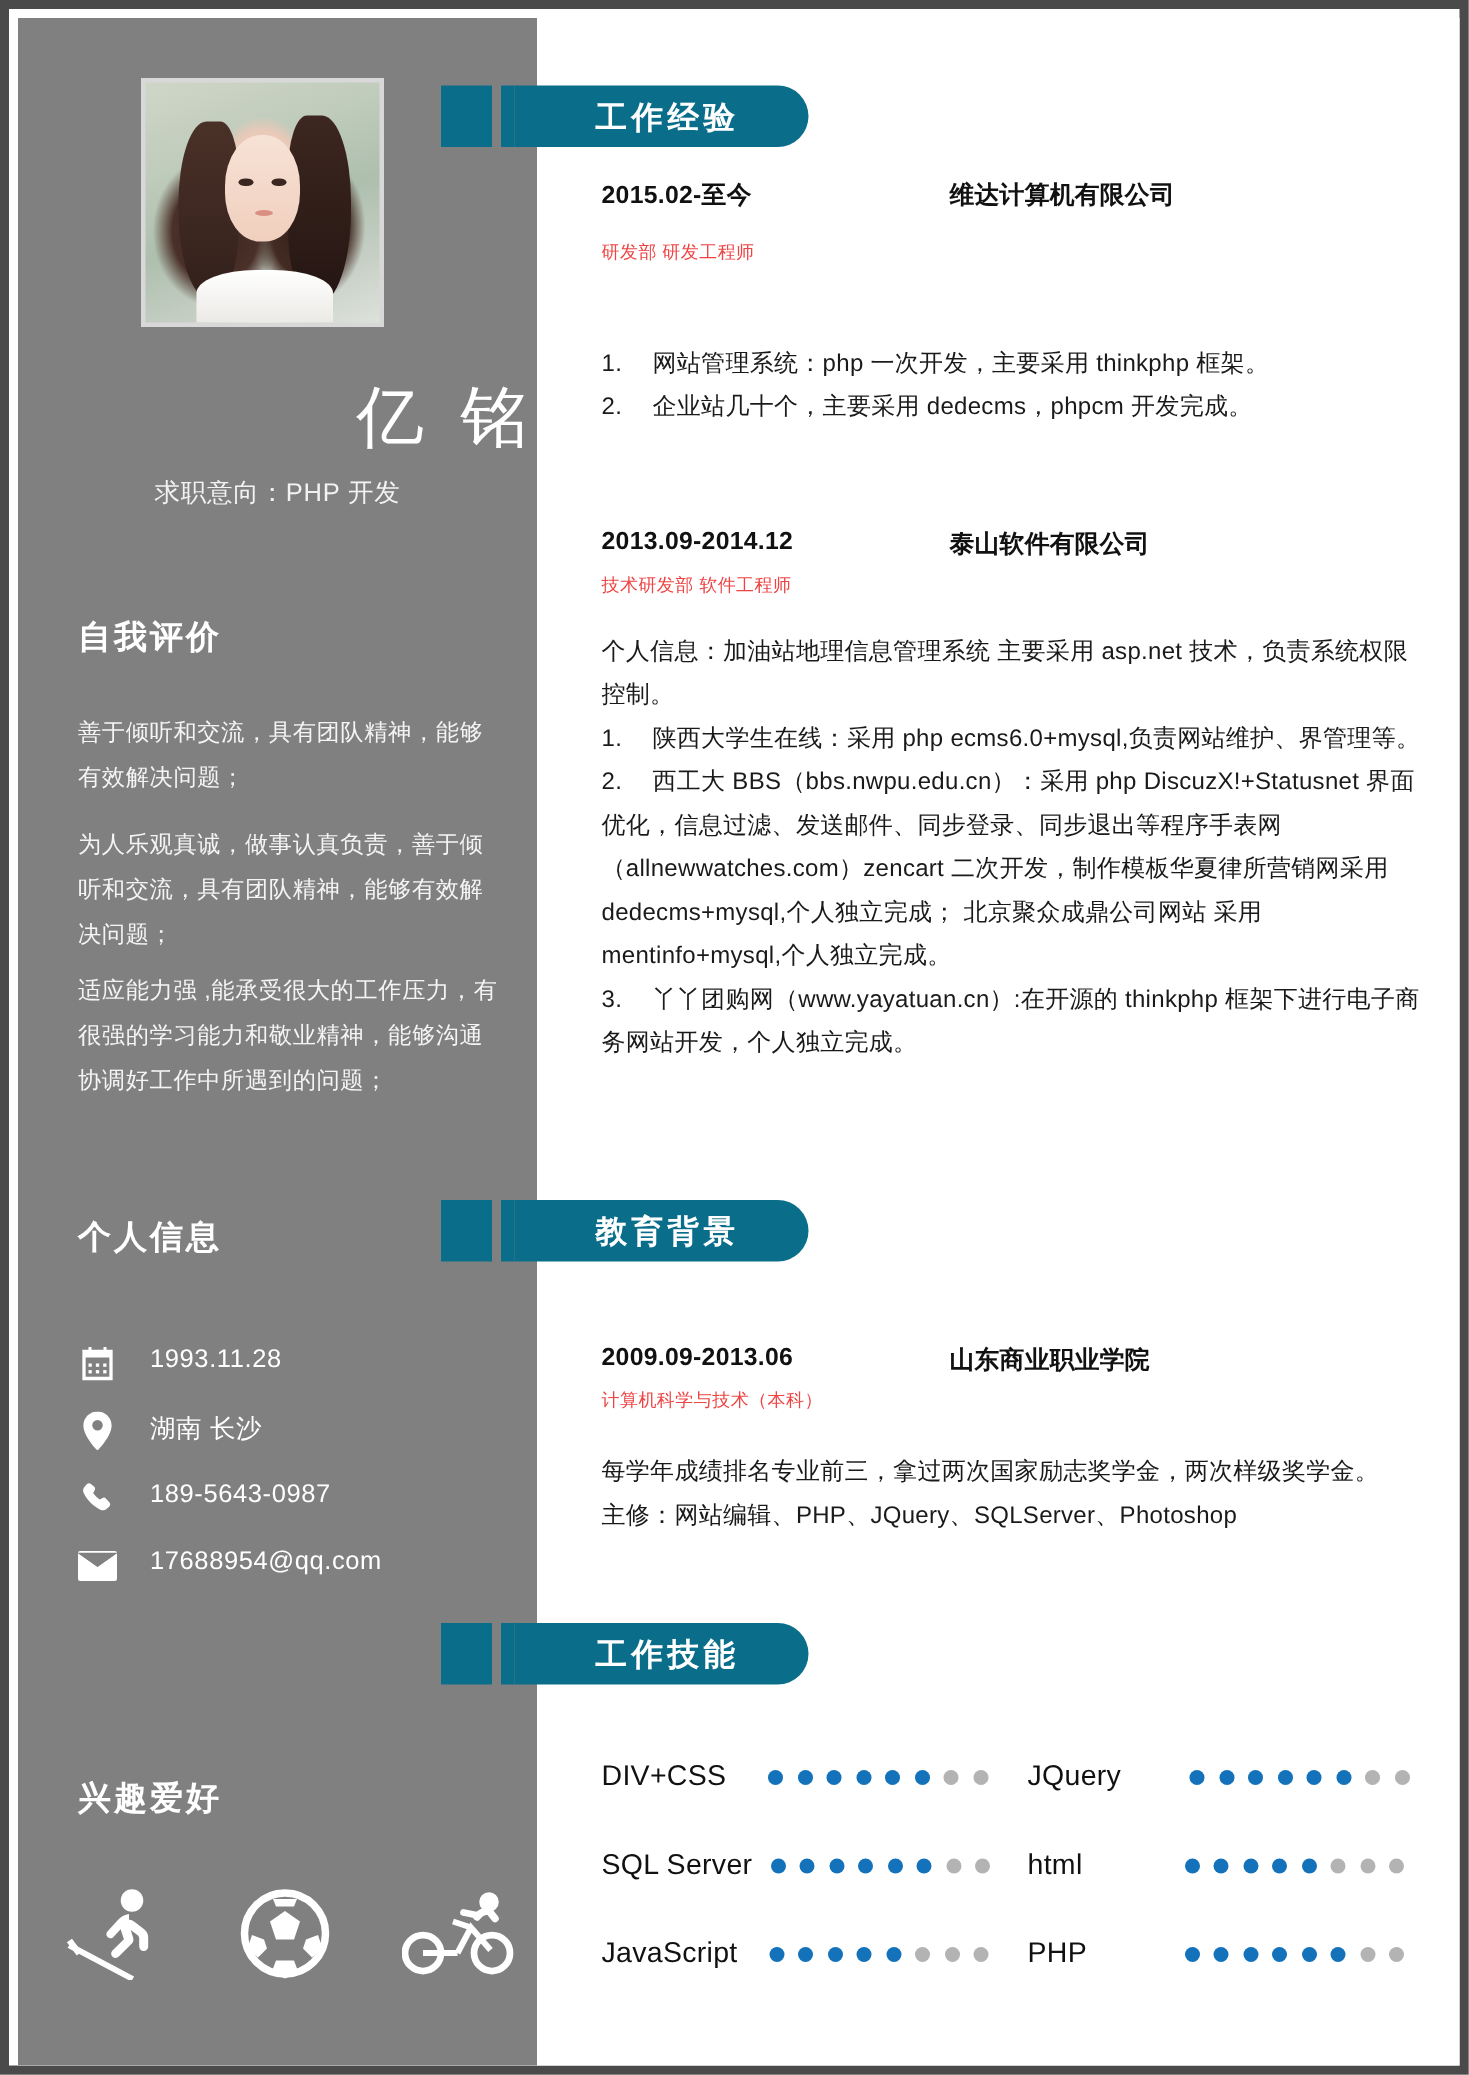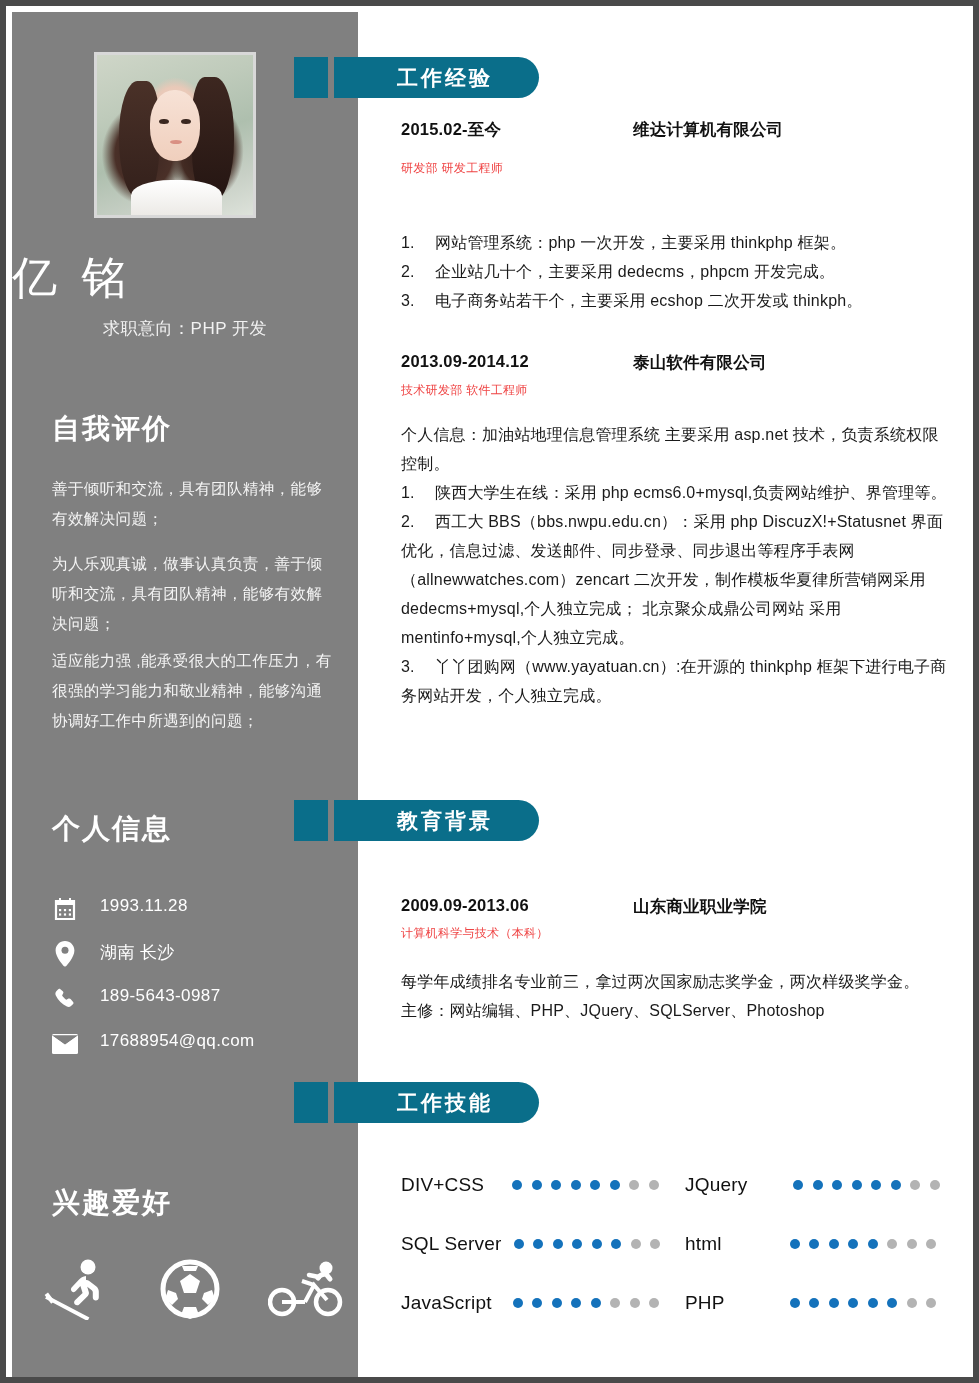--- a/index.html
+++ b/index.html
@@ -54,32 +54,32 @@
   .photo .face{position:absolute;left:34%;top:22%;width:32%;height:44%;
     background:linear-gradient(180deg,#f7e2d6,#f0cfbd);border-radius:48% 48% 46% 46%;}
   .photo .eye-l{position:absolute;left:40%;top:40%;width:6%;height:3.2%;background:#3a2720;border-radius:50%;}
   .photo .eye-r{position:absolute;left:54%;top:40%;width:6%;height:3.2%;background:#3a2720;border-radius:50%;}
   .photo .lips{position:absolute;left:46.5%;top:53%;width:8%;height:2.6%;background:#d99083;border-radius:50%;}
   .photo .top{position:absolute;left:22%;bottom:0;width:58%;height:22%;
     background:linear-gradient(180deg,#ffffff,#eceae6);border-radius:44% 44% 0 0;}
 
   .name{
     position:absolute;left:0;top:243px;width:346px;
-    text-align:left;
+    text-align:right;
     font-size:45px;font-weight:400;letter-spacing:6px;
     color:#ffffff;line-height:1;
   }
   .objective{
     position:absolute;left:0;top:305px;width:346px;
     text-align:center;font-size:17px;color:#f2f2f2;letter-spacing:.5px;
   }
 
   .side-title{
     position:absolute;left:40px;
-    font-size:28px;font-weight:bold;color:#ffffff;letter-spacing:2px;
+    font-size:22px;font-weight:bold;color:#ffffff;letter-spacing:2px;
   }
   .side-para{
     position:absolute;left:40px;width:282px;
     font-size:15.5px;line-height:30px;color:#f4f4f4;letter-spacing:.4px;
   }
 
   .info-row{
     position:absolute;left:40px;
     display:flex;align-items:flex-start;gap:22px;
     font-size:17px;color:#ffffff;letter-spacing:.4px;
@@ -254,21 +254,20 @@
   </div>
 
   <div class="entry-head" style="top:107px">
     <span>2015.02-至今</span>
     <span class="co">维达计算机有限公司</span>
   </div>
   <div class="entry-sub" style="top:148px">研发部    研发工程师</div>
   <div class="bullets" style="top:216px">
     <span class="li"><span class="num">1.</span><span>网站管理系统：php 一次开发，主要采用 thinkphp 框架。</span></span>
     <span class="li"><span class="num">2.</span><span>企业站几十个，主要采用 dedecms，phpcm 开发完成。</span></span>
-    <span class="li"><span class="num">3.</span><span>电子商务站若干个，主要采用 ecshop 二次开发或 thinkph。</span></span>
   </div>
 
   <div class="entry-head" style="top:340px">
     <span>2013.09-2014.12</span>
     <span class="co">泰山软件有限公司</span>
   </div>
   <div class="entry-sub" style="top:370px">技术研发部    软件工程师</div>
   <div class="body-text" style="top:408px">个人信息：加油站地理信息管理系统  主要采用 asp.net 技术，负责系统权限控制。</div>
   <div class="bullets" style="top:466px">
     <span class="li"><span class="num">1.</span><span>陕西大学生在线：采用 php ecms6.0+mysql,负责网站维护、界管理等。</span></span>

